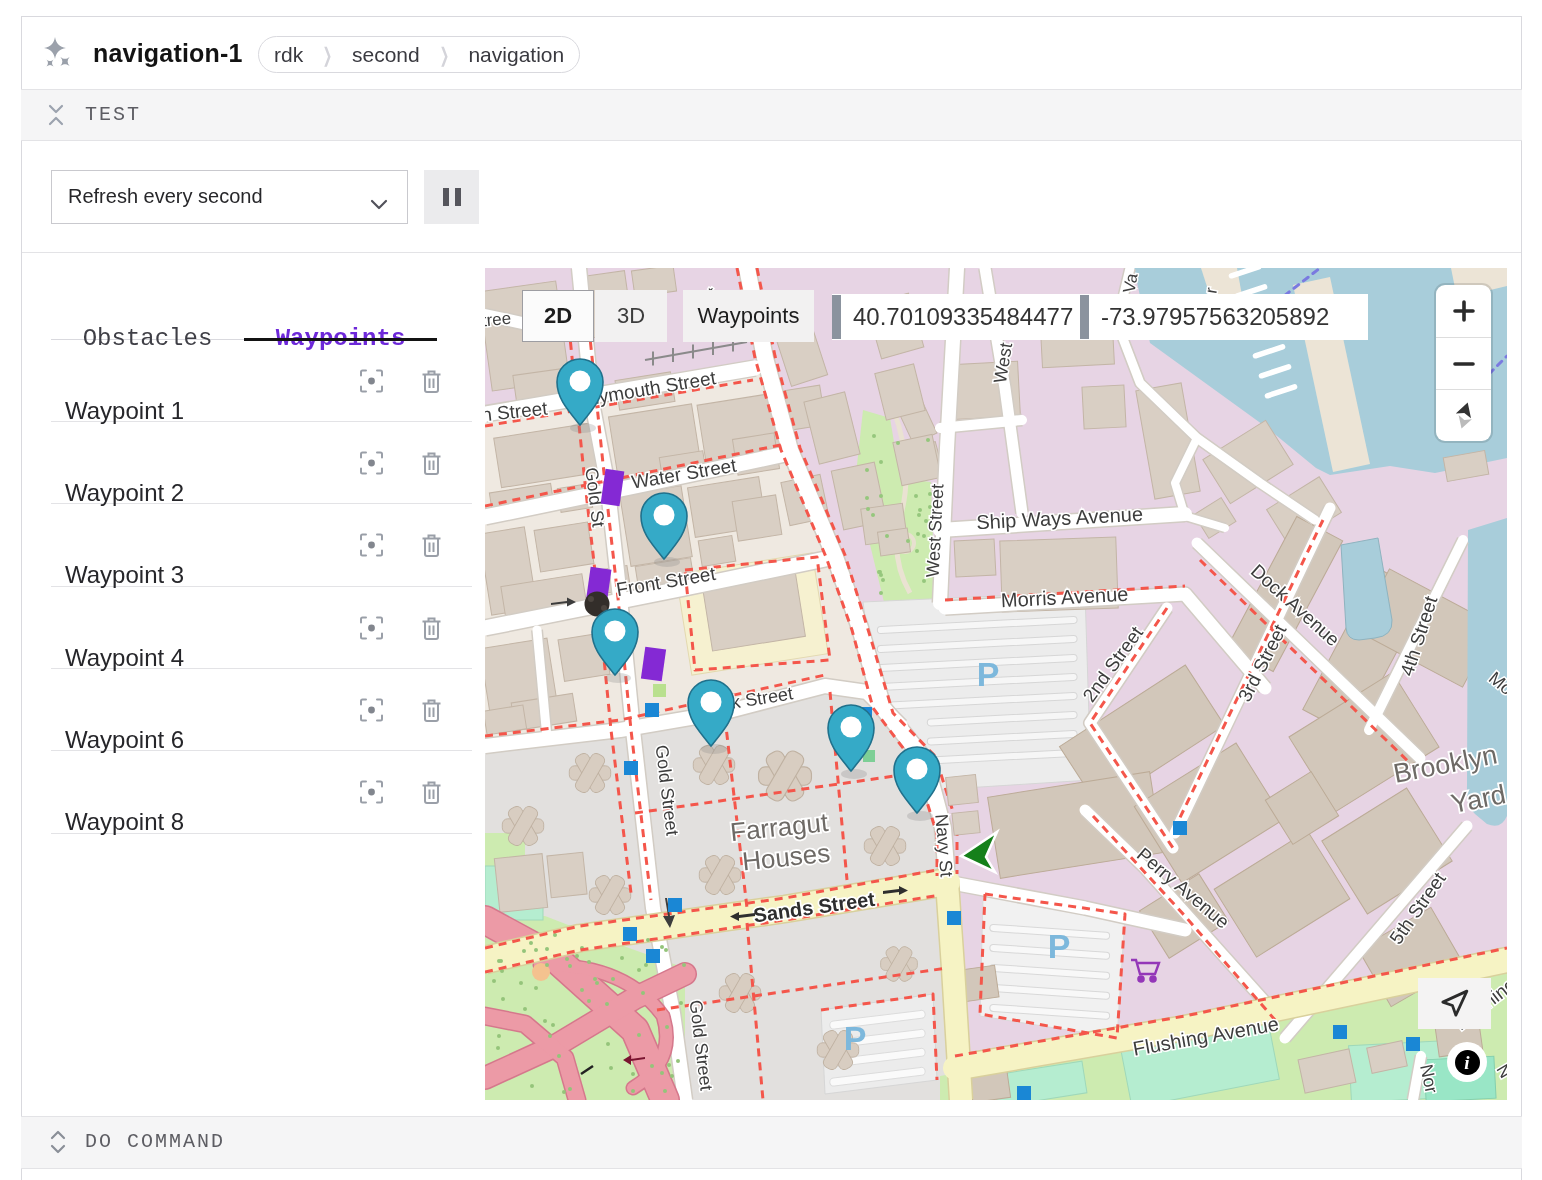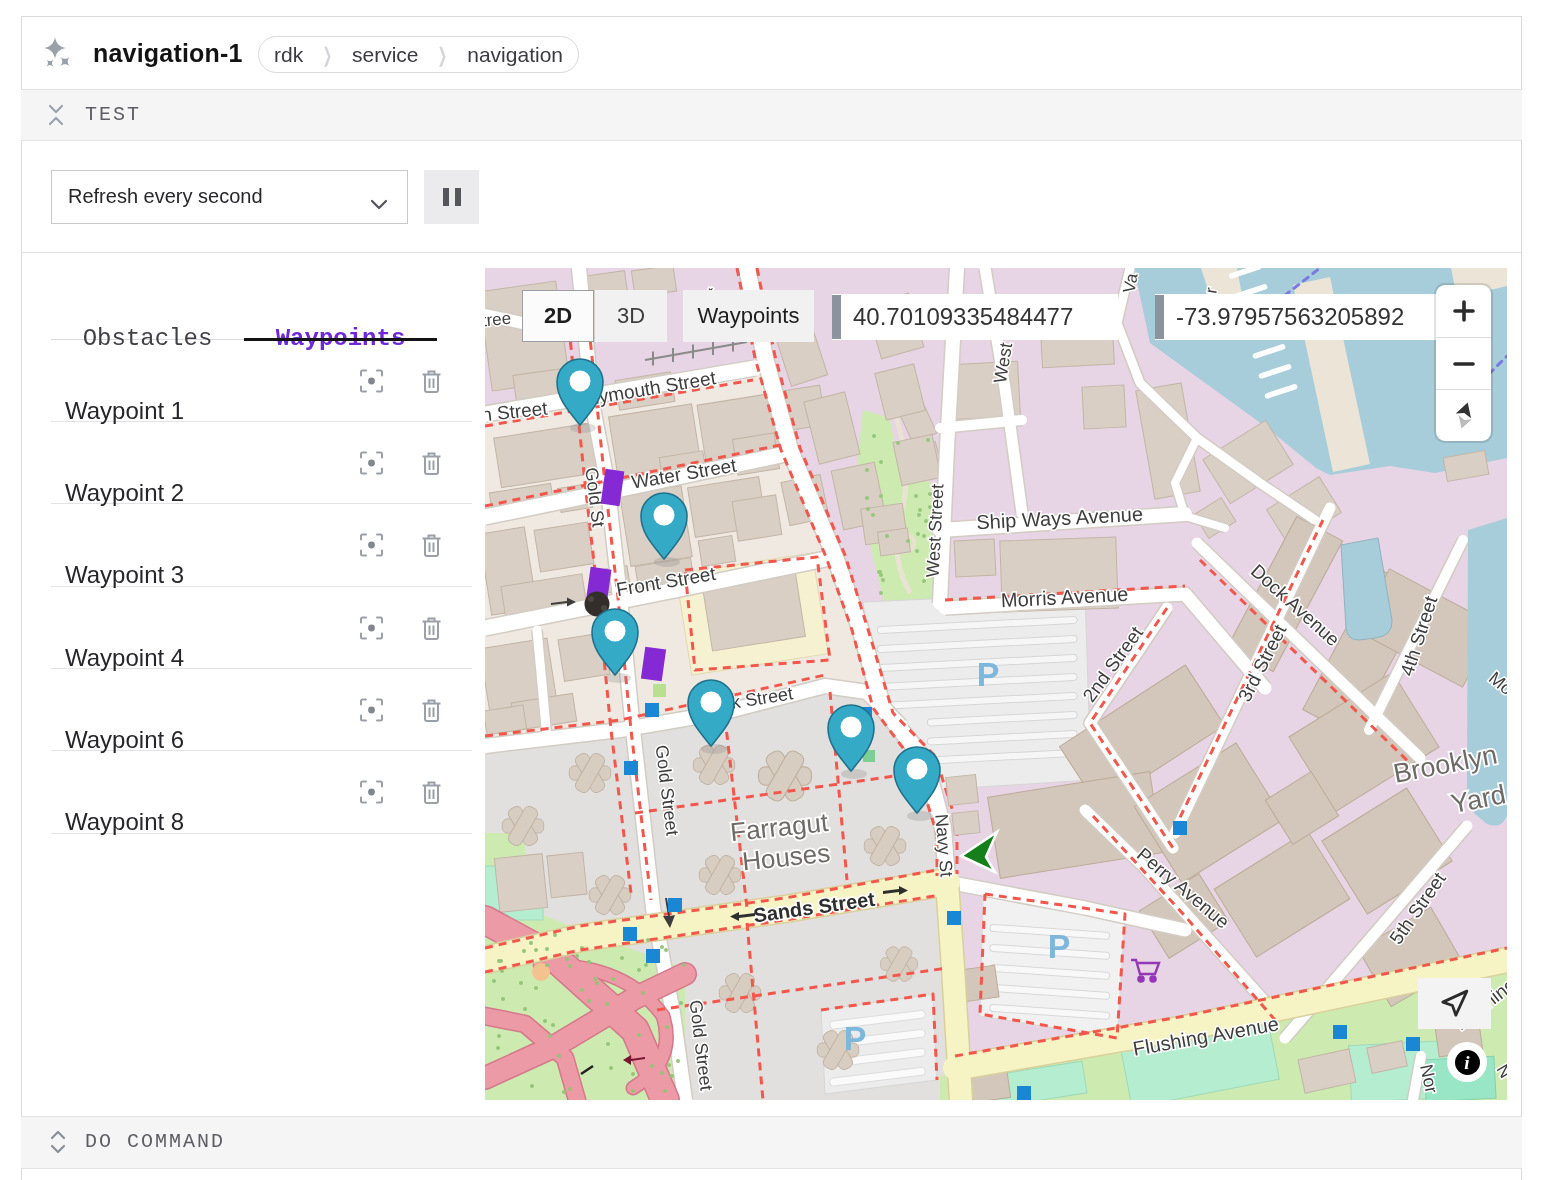--- a/index.html
+++ b/index.html
@@ -36,21 +36,21 @@
 <div class="card"></div>
 <div class="abs" style="left:44px;top:37px"><svg width="30" height="32" viewBox="0 0 30 32">
 <path d="M11,0 C12,6.5 15.5,10 22,11 C15.5,12 12,15.5 11,22 C10,15.5 6.5,12 0,11 C6.5,10 10,6.5 11,0Z" fill="#9ba1ab"></path>
 <path d="M6,21 C6.3,24.2 7.8,25.7 11,26 C7.8,26.3 6.3,27.8 6,31 C5.7,27.8 4.2,26.3 1,26 C4.2,25.7 5.7,24.2 6,21Z" fill="#9aa0aa" transform="rotate(45 6 26)"></path>
 <path d="M21,18 C21.4,22.1 23.4,24.1 27.5,24.5 C23.4,24.9 21.4,26.9 21,31 C20.6,26.9 18.6,24.9 14.5,24.5 C18.6,24.1 20.6,22.1 21,18Z" fill="#9aa0aa" transform="rotate(45 21 24.5)"></path>
 </svg></div>
 <div class="title">navigation-1</div>
 <div class="crumb">
     <span>rdk</span>
     <span class="sep">❯</span>
-    <span>service</span>
+    <span>second</span>
     <span class="sep">❯</span>
     <span>navigation</span>
   </div>
 <div class="bar testbar"></div>
 <div class="abs" style="left:48px;top:104px"><svg width="16" height="22" viewBox="0 0 16 22" fill="none" stroke="#9ca3af" stroke-width="2.2" stroke-linecap="round" stroke-linejoin="round">
 <path d="M2,2 L8,8 L14,2"></path>
       <path d="M2,20 L8,14 L14,20"></path>
 </svg></div>
 <div class="abs bartext" style="left:85px;top:103px">TEST</div>
 <div class="select">
@@ -563,21 +563,21 @@
 <use href="#pin" x="179" y="249"></use>
 <use href="#pin" x="130" y="365"></use>
 <use href="#pin" x="226" y="436"></use>
 <use href="#pin" x="366" y="461"></use>
 <use href="#pin" x="432" y="503"></use>
 </svg></div>
 <div class="mbtn" style="left:522px;top:290px;width:72px;background:#fbfbfb;border:1px solid #9d9da2;font-weight:bold">2D</div>
 <div class="mbtn" style="left:595px;top:290px;width:72px;color:#3c3c3c">3D</div>
 <div class="mbtn" style="left:683px;top:290px;width:131px">Waypoints</div>
 <div class="coord" style="left:832px;width:286px"><span class="grip"></span>40.70109335484477</div>
-<div class="coord" style="left:1155px;width:288px"><span class="grip"></span>-73.97957563205892</div>
+<div class="coord" style="left:1080px;width:288px"><span class="grip"></span>-73.97957563205892</div>
 <div class="zoombox">
   <div class="zcell">
       <svg width="22" height="22" viewBox="0 0 22 22">
         <path d="M11,2 L11,20 M2,11 L20,11" stroke="#2b2b2b" stroke-width="3.6" stroke-linecap="round"></path>
       </svg>
     </div>
   <div class="zcell zline">
       <svg width="22" height="8" viewBox="0 0 22 8">
         <path d="M2,4 L20,4" stroke="#2b2b2b" stroke-width="3.6" stroke-linecap="round"></path>
       </svg>

